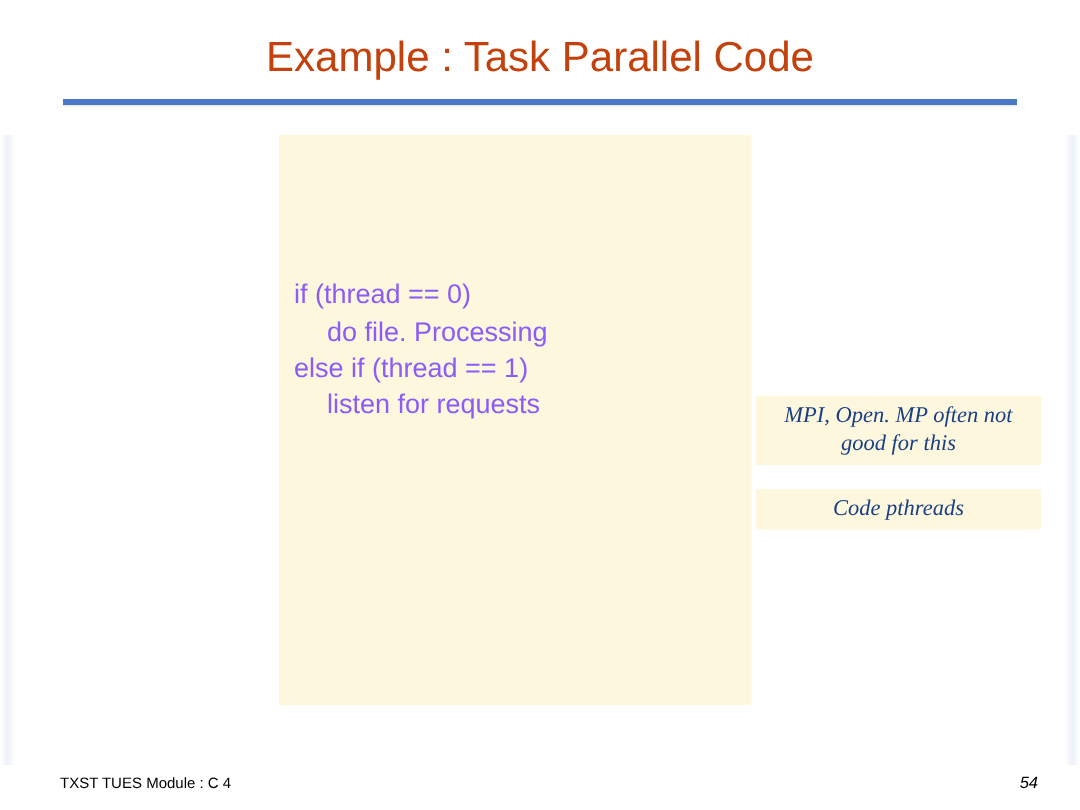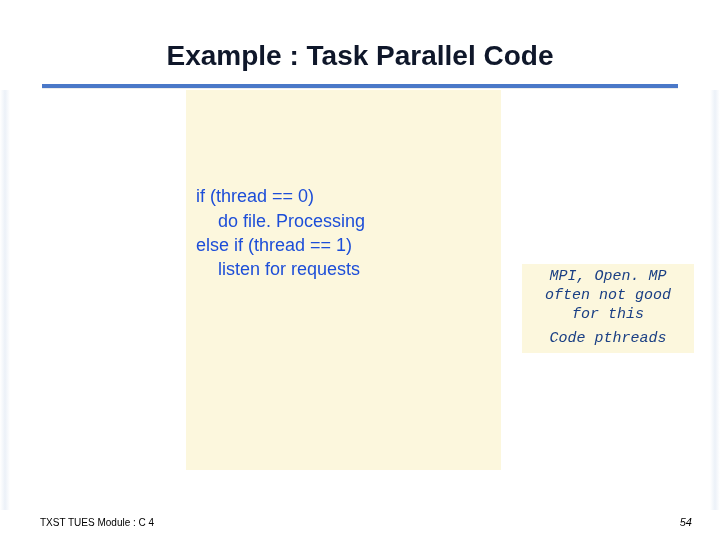--- a/index.html
+++ b/index.html
@@ -16,25 +16,25 @@
     top: 90px;
     bottom: 30px;
     width: 10px;
     background: linear-gradient(to right, rgba(200,215,235,0.0), rgba(200,215,235,0.35), rgba(200,215,235,0.0));
     pointer-events: none;
   }
   body::before { left: 0; }
   body::after  { right: 0; }
 
   .title {
-    color: #0f172a;
+    color: #c2410c;
     font-size: 28px;
-    font-weight: bold;
+    font-weight: normal;
     text-align: center;
-    padding-top: 40px;
+    padding-top: 22px;
     padding-bottom: 12px;
   }
   .rule {
     height: 4px;
     background: #4a78c8;
     margin: 0 42px 0 42px;
     box-shadow: 0 1px 0 rgba(0,0,0,0.08);
   }
 
   .code-box {
@@ -44,32 +44,32 @@
     width: 315px;
     height: 380px;
     background: #fcf7dd;
   }
   .code-inner {
     position: absolute;
     left: 10px;
     top: 70px;
     font-family: Arial, Helvetica, sans-serif;
     font-size: 18px;
-    color: #1d4ed8;
+    color: #8b5cf6;
     line-height: 1.35;
     white-space: pre;
   }
   .indent { display:inline-block; width: 22px; }
 
   .note-box {
     position: absolute;
     right: 26px;
-    width: 172px;
+    width: 190px;
     background: #fcf7dd;
-    font-family: Liberation Mono, monospace;
+    font-family: Liberation Serif, serif;
     font-style: italic;
     color: #1a3f84;
     font-size: 15px;
     text-align: center;
     padding: 4px 8px;
     line-height: 1.25;
   }
   .note1 { top: 264px; }
   .note2 { top: 326px; }
 

